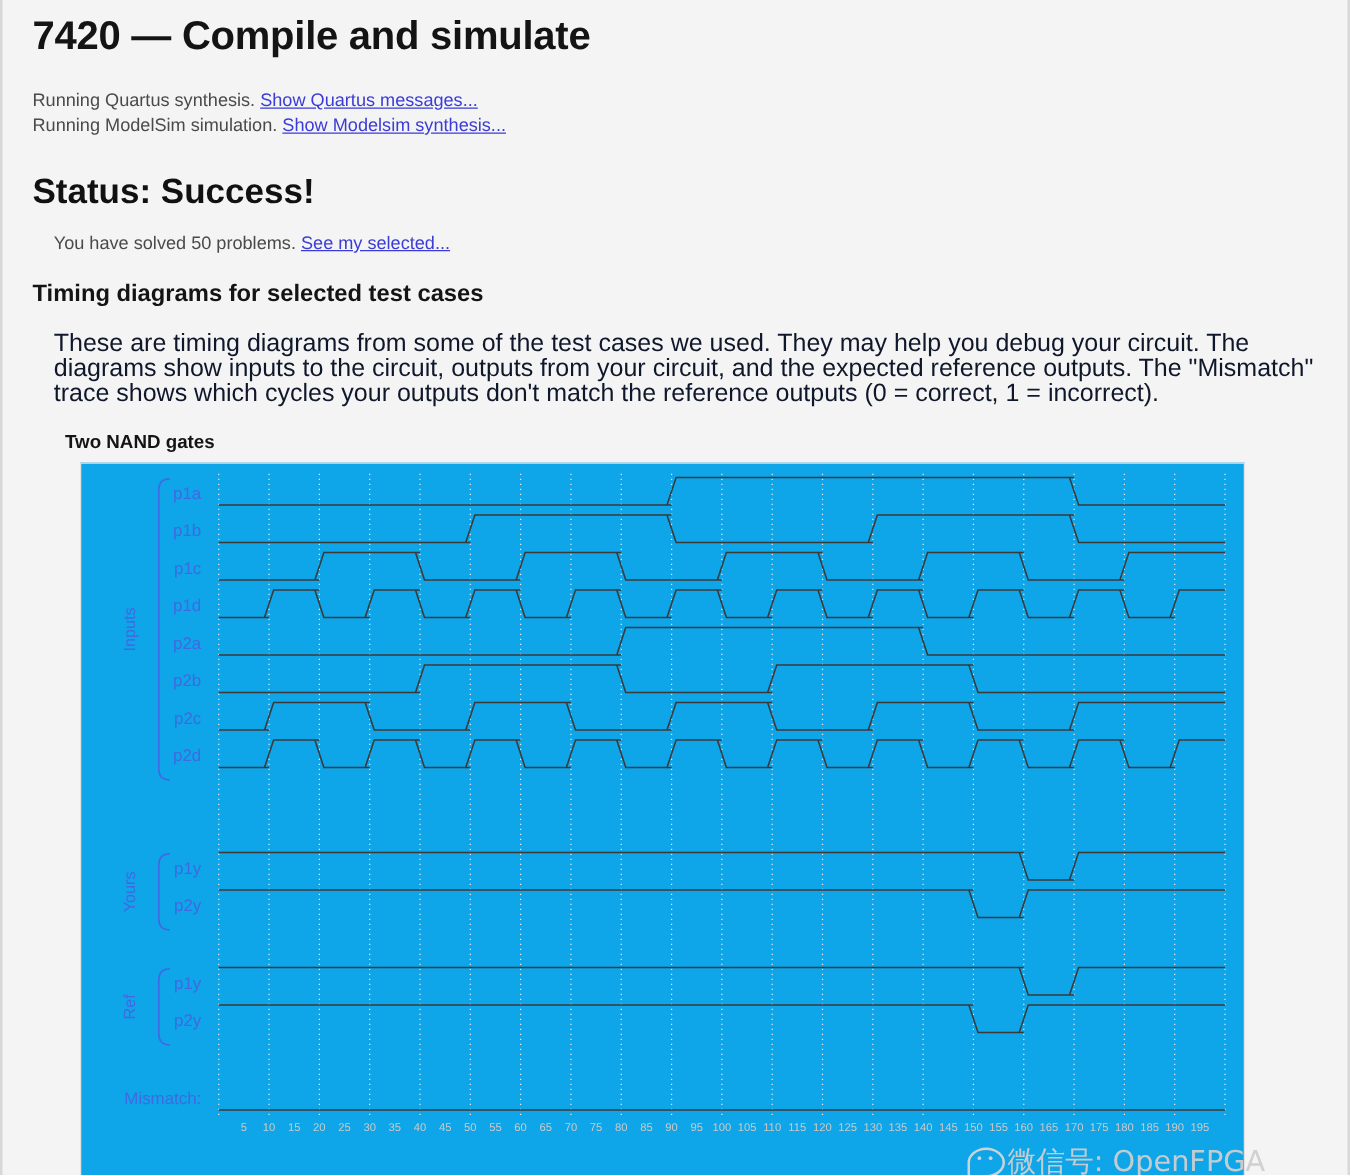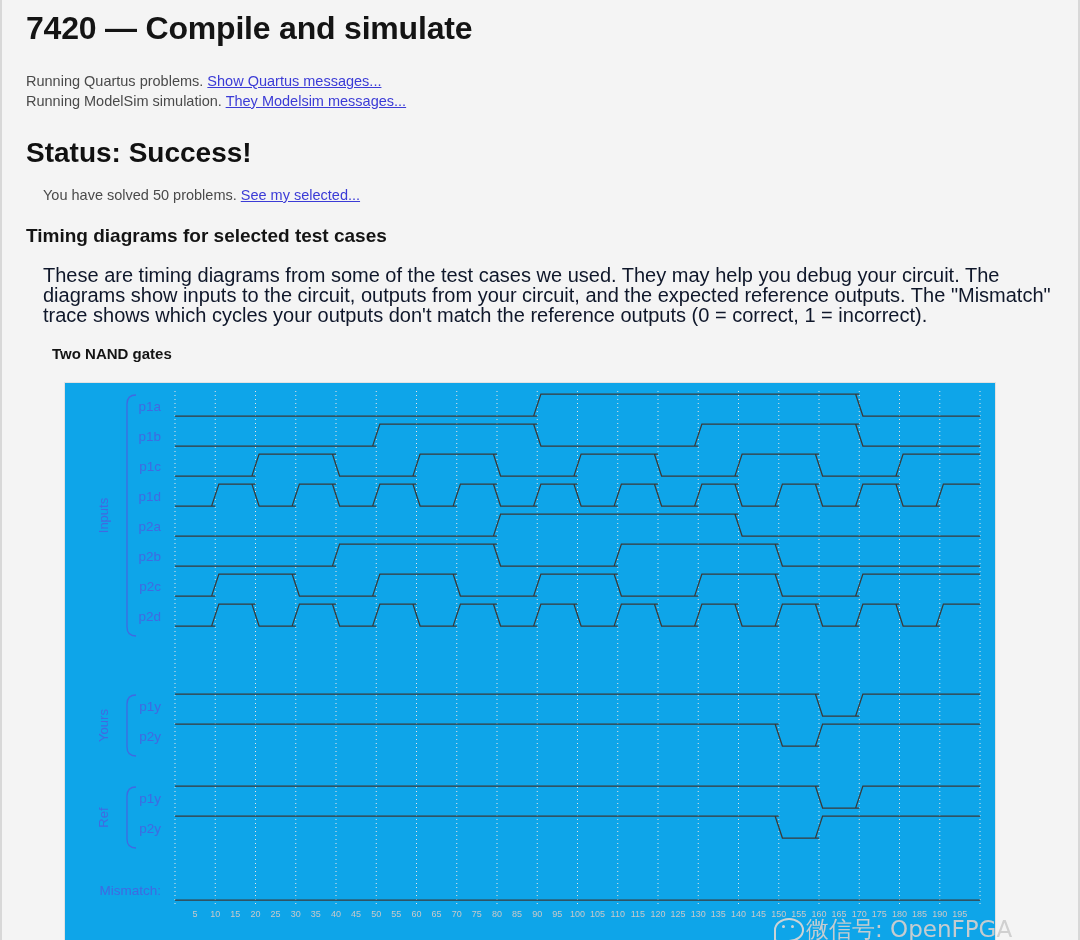--- a/index.html
+++ b/index.html
@@ -61,21 +61,21 @@
     font-size: 20px;
     color: #0f172a;
     line-height: 20px;
     margin: 0 0 20px 17px;
     max-width: 1015px;
   }
   h4.case-title {
     font-size: 15px;
     font-weight: bold;
     color: #141414;
-    margin: 0 0 20px 26px;
+    margin: 0 0 8px 26px;
   }
 
   .wave-panel {
     position: relative;
     margin-left: 38px;
     width: 932px;
     height: 606px;
     background: #0ea5e9;
     border: 1px solid #e2e2e2;
   }
@@ -133,26 +133,26 @@
 </head>
 <body>
 
 <div id="page">
   <div class="content">
 
     <h1 class="page-title">7420 — Compile and simulate</h1>
 
     <div class="run-lines">
       <div>
-        <span>Running Quartus problems.</span>
+        <span>Running Quartus synthesis.</span>
         <a class="link" href="#">Show Quartus messages...</a>
       </div>
       <div>
         <span>Running ModelSim simulation.</span>
-        <a class="link" href="#">They Modelsim messages...</a>
+        <a class="link" href="#">Show Modelsim synthesis...</a>
       </div>
     </div>
 
     <h2 class="status">Status: Success!</h2>
 
     <div class="solved">
       <span>You have solved 50 problems.</span>
       <a class="link" href="#">See my selected...</a>
     </div>
 

